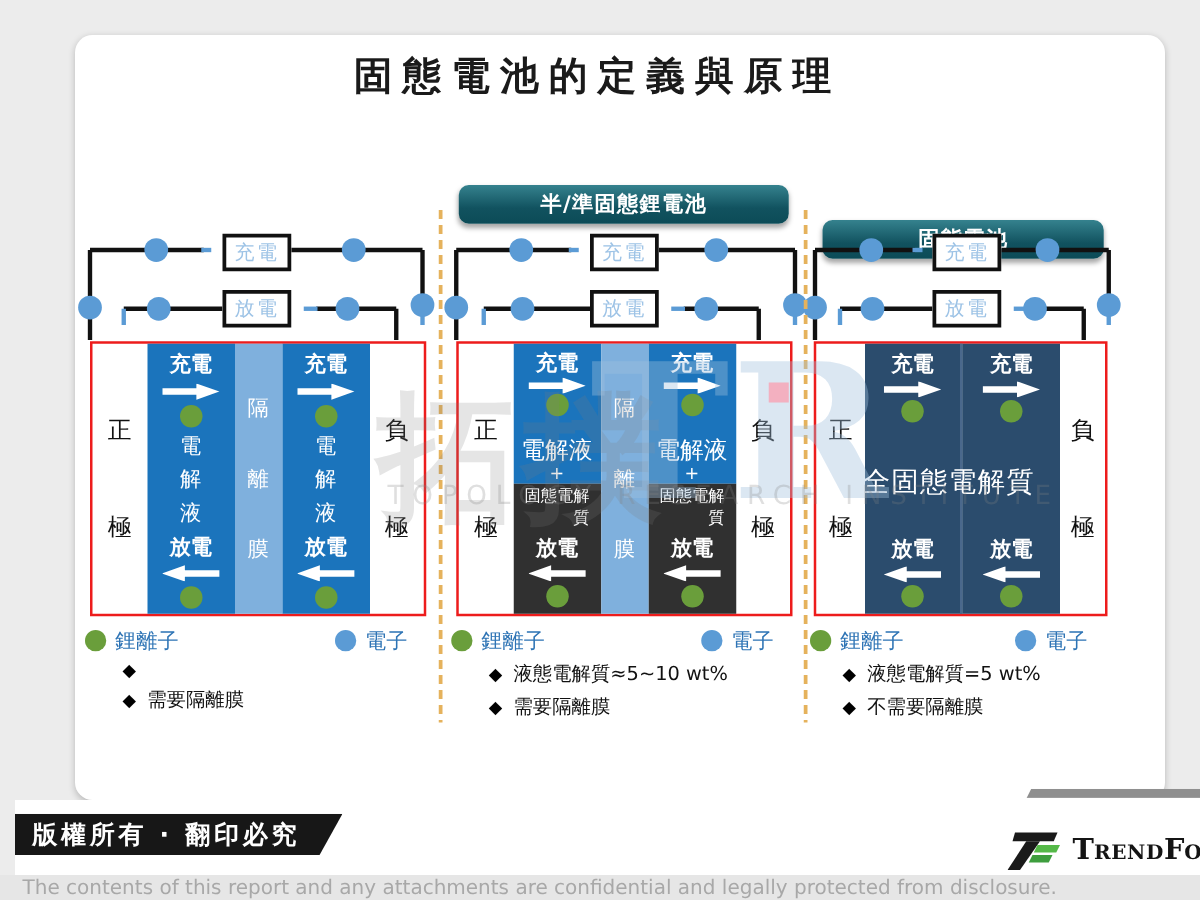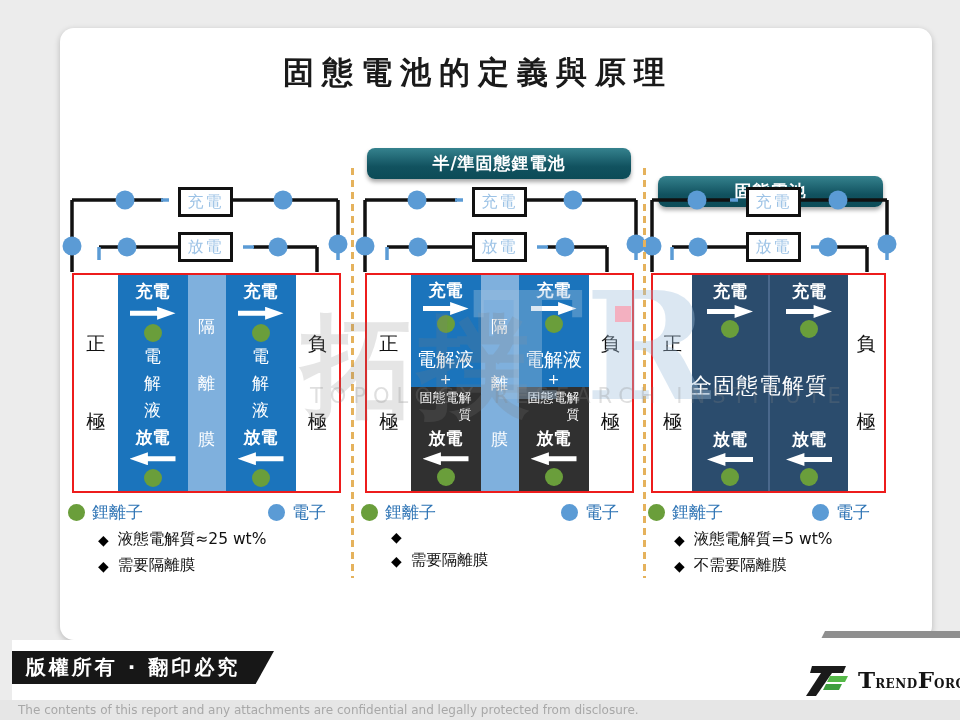--- a/index.html
+++ b/index.html
@@ -3,21 +3,21 @@
 <meta charset="utf-8">
 <style>
   * { margin:0; padding:0; box-sizing:border-box; }
   html,body { width:960px; height:720px; }
   .page { position:relative; width:960px; height:720px; background:#ececec;
           font-family:"DejaVu Sans","Liberation Sans",sans-serif; overflow:hidden; }
   .card { position:absolute; left:60px; top:28px; width:872px; height:612px;
           background:#ffffff; border-radius:14px; box-shadow:0 2px 6px rgba(0,0,0,.22); }
   .title { position:absolute; left:0; top:40px; width:956px; text-align:center;
            font-family:"DejaVu Serif","Liberation Serif",serif; font-weight:700;
-           font-size:31px; letter-spacing:8px; color:#1a1a1a;margin-top:12px; }
+           font-size:31px; letter-spacing:8px; color:#1a1a1a; }
 
   
   .panel { position:absolute; top:145px; height:445px; }
   .badge { position:absolute; top:3px; left:6px; right:6px; height:31px; border-radius:8px;
            background:linear-gradient(#35828e,#11525f 60%,#0c4b57);
            box-shadow:0 3px 4px rgba(0,0,0,.35);
            display:flex; align-items:center; justify-content:center;
            color:#fff; font-weight:bold; font-size:17px; letter-spacing:1px; }
   .circuit { position:absolute; top:35px; left:0; overflow:visible; }
   .cbox { position:absolute; width:55px; height:30px; background:#fff; border:3px solid #111;
@@ -85,23 +85,23 @@
             clip-path:polygon(0 0,100% 0,calc(100% - 28px) 100%,0 100%);
             display:flex; align-items:center; justify-content:center;
             color:#fff; font-size:18px; }
   .f-strip { position:absolute; left:815px; top:631px; width:145px; height:10px; background:#8f8f8f; z-index:31;
              clip-path:polygon(10px 0,100% 0,100% 100%,5px 100%); }
   .f-plate { position:absolute; left:745px; top:638px; width:215px; height:62px; background:#fff; z-index:34;
              clip-path:polygon(76px 0,100% 0,100% 100%,42px 100%); }
   .f-logo { position:absolute; left:806px; top:663px; z-index:35; }
   .brand { position:absolute; left:858px; top:666px; z-index:35; color:#141414;
            font-family:"DejaVu Serif","Liberation Serif",serif; font-weight:600; white-space:nowrap; }
-  .b-big { font-size:23px; } .b-sm { font-size:12px; letter-spacing:.5px; }
+  .b-big { font-size:23px; } .b-sm { font-size:16px; letter-spacing:.5px; }
   .f-disc { position:absolute; left:0; top:700px; width:960px; height:20px; background:#e6e6e6; z-index:36;
-            color:#a8a8a8; font-size:12px; line-height:20px; padding-left:18px; }
+            color:#a8a8a8; font-size:16px; line-height:20px; padding-left:18px; }
   svg.circuit line, svg.circuit path { fill:none; }
 </style>
 </head>
 <body>
 
 <div class="page">
   <div class="card"></div>
   <div class="title">固態電池的定義與原理</div>
 
   <div class="panel" style="left:68px; width:276px;">
@@ -186,21 +186,20 @@
         <span>鋰離子</span>
         </span>
       <span class="lg">
         <span class="ldot b"></span>
         <span>電子</span>
         </span>
     </div>
     <div class="bullets">
       <div class="bl">
         <span class="dia">◆</span>
-        <span>液態電解質≈25 wt%</span>
         </div>
       <div class="bl">
         <span class="dia">◆</span>
         <span>需要隔離膜</span>
         </div>
     </div>
   </div>
 
   <div class="panel" style="left:361px; width:276px;">
     <div class="badge">
@@ -295,20 +294,21 @@
         <span>鋰離子</span>
         </span>
       <span class="lg">
         <span class="ldot b"></span>
         <span>電子</span>
         </span>
     </div>
     <div class="bullets">
       <div class="bl">
         <span class="dia">◆</span>
+        <span>液態電解質≈5~10 wt%</span>
         </div>
       <div class="bl">
         <span class="dia">◆</span>
         <span>需要隔離膜</span>
         </div>
     </div>
   </div>
 
   <div class="panel" style="left:648px; width:240px;">
     <div class="badge" style="left:10px; right:5px;margin-top:28px;">

